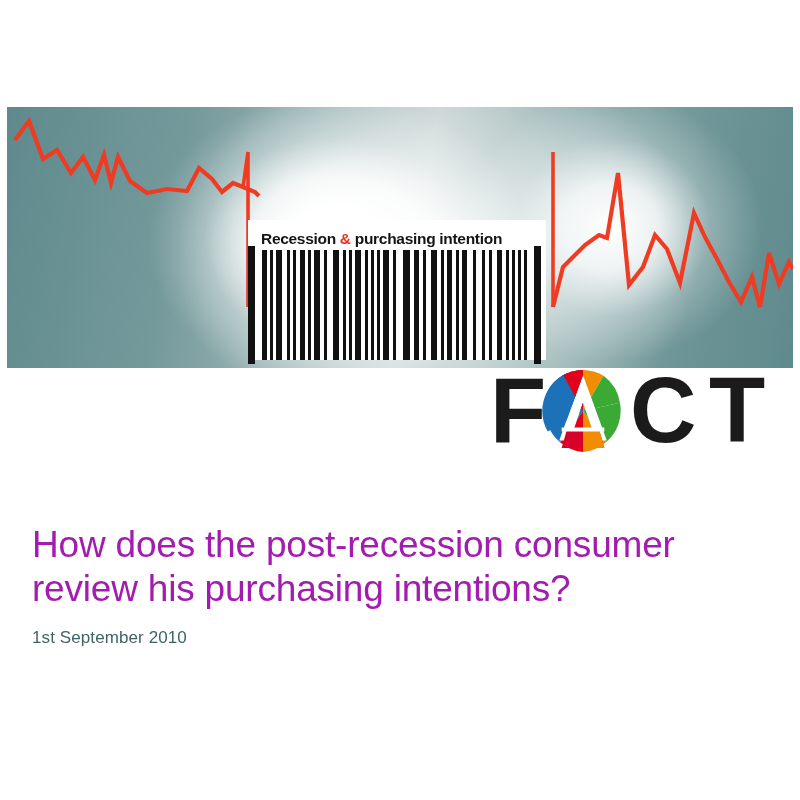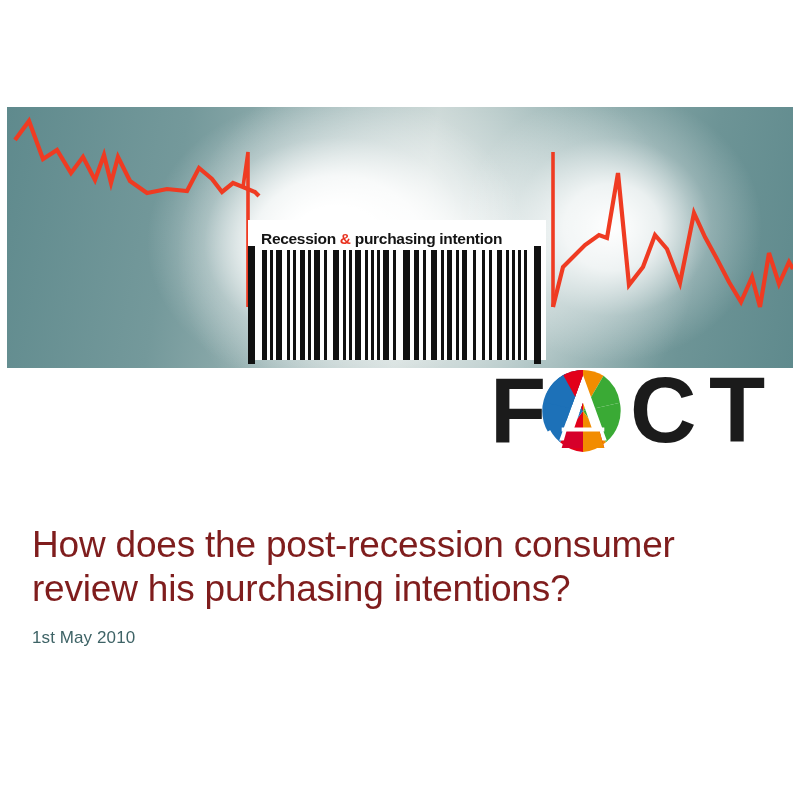--- a/index.html
+++ b/index.html
@@ -150,21 +150,21 @@
     position: absolute;
     left: 32px;
     top: 523px;
     width: 740px;
   }
   #slide-title {
     font-family: "Liberation Sans", sans-serif;
     font-size: 37px;
     font-weight: normal;
     line-height: 44px;
-    color: #7f1d1d;
+    color: #a21caf;
     margin: 0;
     letter-spacing: -0.2px;
   }
   #slide-date {
     margin-top: 17px;
     font-family: "Liberation Sans", sans-serif;
     font-size: 17px;
     font-weight: normal;
     color: #3e6366;
     letter-spacing: 0.1px;
@@ -271,16 +271,16 @@
         <path d="M50,74 L70,74 L76,95 L50,95 Z" fill="#f28c00"></path>
 
         <path d="M24,70 L76,70 L76,75 L24,75 Z" fill="#ffffff"></path>
       </svg>
     </div>
 
   </div>
 
   <div id="title-block">
     <h1 id="slide-title">How does the post-recession consumer review his purchasing intentions?</h1>
-    <div id="slide-date">1st May 2010</div>
+    <div id="slide-date">1st September 2010</div>
   </div>
 
 </div>
 
 </body></html>

